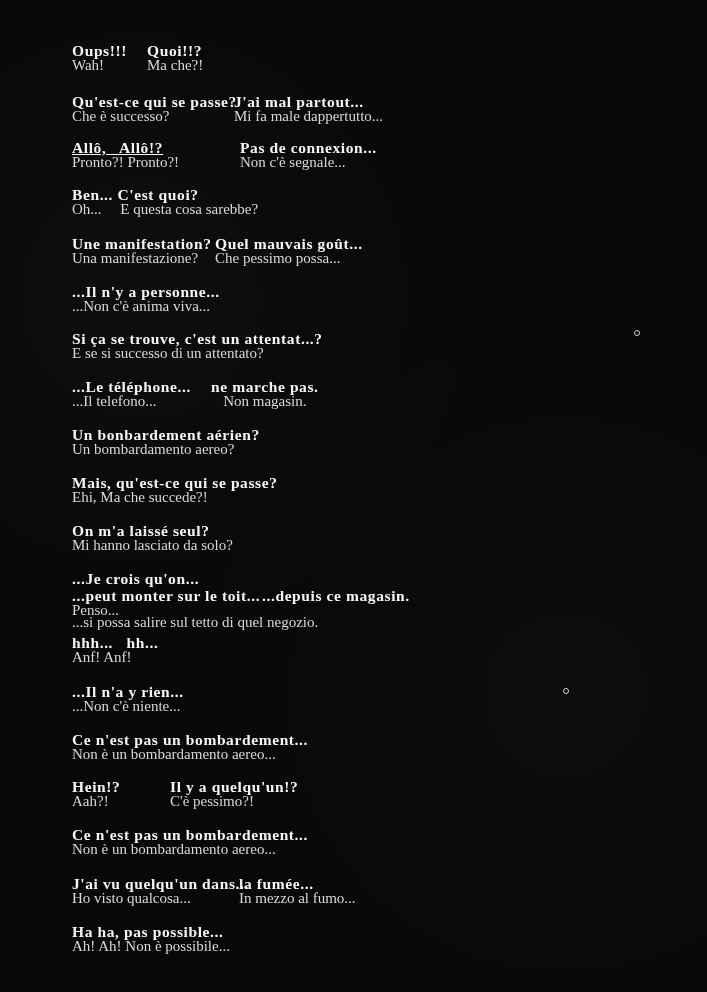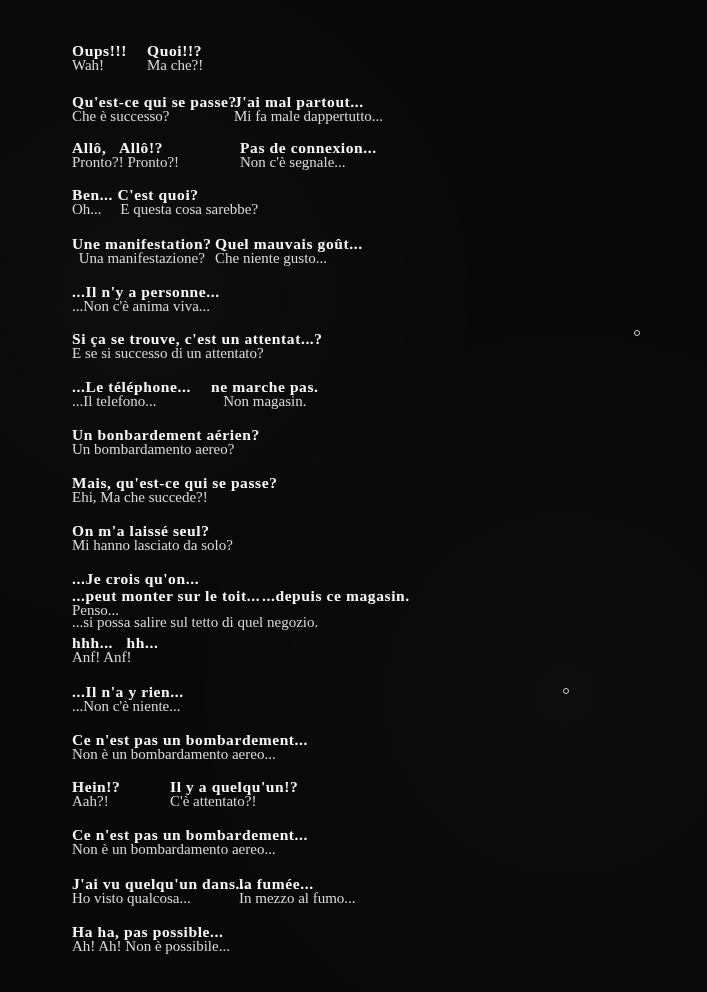--- a/index.html
+++ b/index.html
@@ -68,40 +68,40 @@
   <div class="block" style="left:60px; top:93px;">
     <div class="fr">Qu'est-ce qui se passe?</div>
     <div class="it">Che è successo?</div>
   </div>
   <div class="block" style="left:222px; top:93px;">
     <div class="fr">J'ai mal partout...</div>
     <div class="it">Mi fa male dappertutto...</div>
   </div>
 
   <div class="block" style="left:60px; top:139px;">
-    <div class="fr" style="white-space:pre;">Allô,   Allô!?</div>
+    <div class="fr" style="white-space:pre;text-decoration:underline;">Allô,   Allô!?</div>
     <div class="it">Pronto?! Pronto?!</div>
   </div>
   <div class="block" style="left:228px; top:139px;">
     <div class="fr">Pas de connexion...</div>
     <div class="it">Non c'è segnale...</div>
   </div>
 
   <div class="block" style="left:60px; top:186px;">
     <div class="fr">Ben... C'est quoi?</div>
     <div class="it" style="white-space:pre;">Oh...     E questa cosa sarebbe?</div>
   </div>
 
-  <div class="block" style="left:60px; top:235px;text-align:center;">
+  <div class="block" style="left:60px; top:235px;">
     <div class="fr">Une manifestation?</div>
     <div class="it">Una manifestazione?</div>
   </div>
   <div class="block" style="left:203px; top:235px;">
     <div class="fr">Quel mauvais goût...</div>
-    <div class="it">Che niente gusto...</div>
+    <div class="it">Che pessimo possa...</div>
   </div>
 
   <div class="block" style="left:60px; top:283px;">
     <div class="fr">...Il n'y a personne...</div>
     <div class="it">...Non c'è anima viva...</div>
   </div>
 
   <div class="block" style="left:60px; top:330px;">
     <div class="fr">Si ça se trouve, c'est un attentat...?</div>
     <div class="it">E se si successo di un attentato?</div>
@@ -155,21 +155,21 @@
     <div class="fr">Ce n'est pas un bombardement...</div>
     <div class="it">Non è un bombardamento aereo...</div>
   </div>
 
   <div class="block" style="left:60px; top:778px;">
     <div class="fr">Hein!?</div>
     <div class="it">Aah?!</div>
   </div>
   <div class="block" style="left:158px; top:778px;">
     <div class="fr">Il y a quelqu'un!?</div>
-    <div class="it">C'è attentato?!</div>
+    <div class="it">C'è pessimo?!</div>
   </div>
 
   <div class="block" style="left:60px; top:826px;">
     <div class="fr">Ce n'est pas un bombardement...</div>
     <div class="it">Non è un bombardamento aereo...</div>
   </div>
 
   <div class="block" style="left:60px; top:875px;">
     <div class="fr">J'ai vu quelqu'un dans...</div>
     <div class="it">Ho visto qualcosa...</div>

